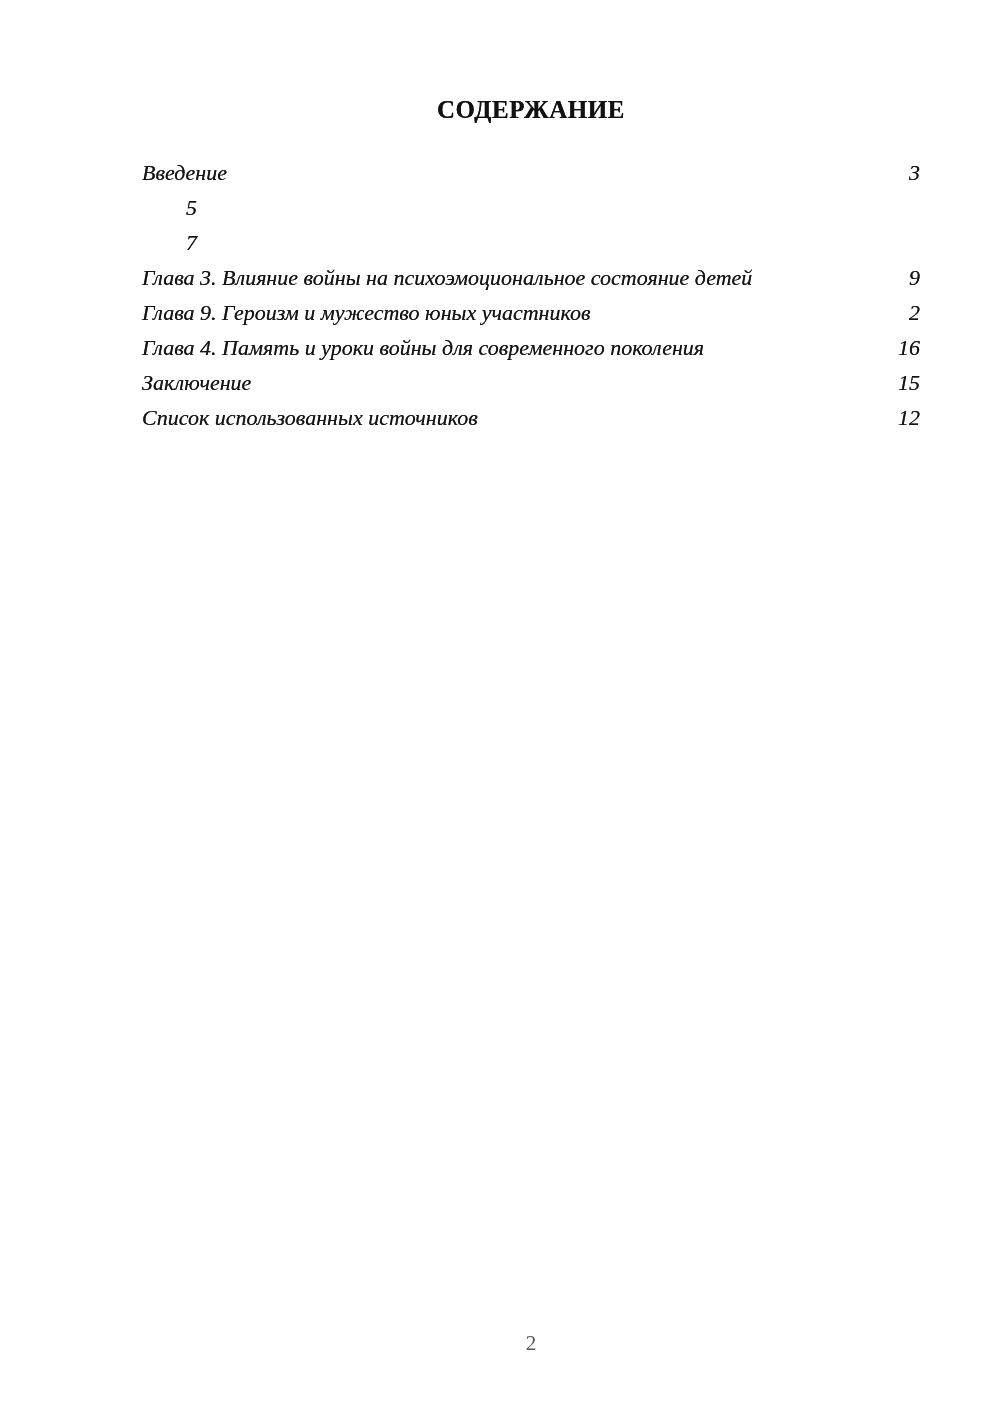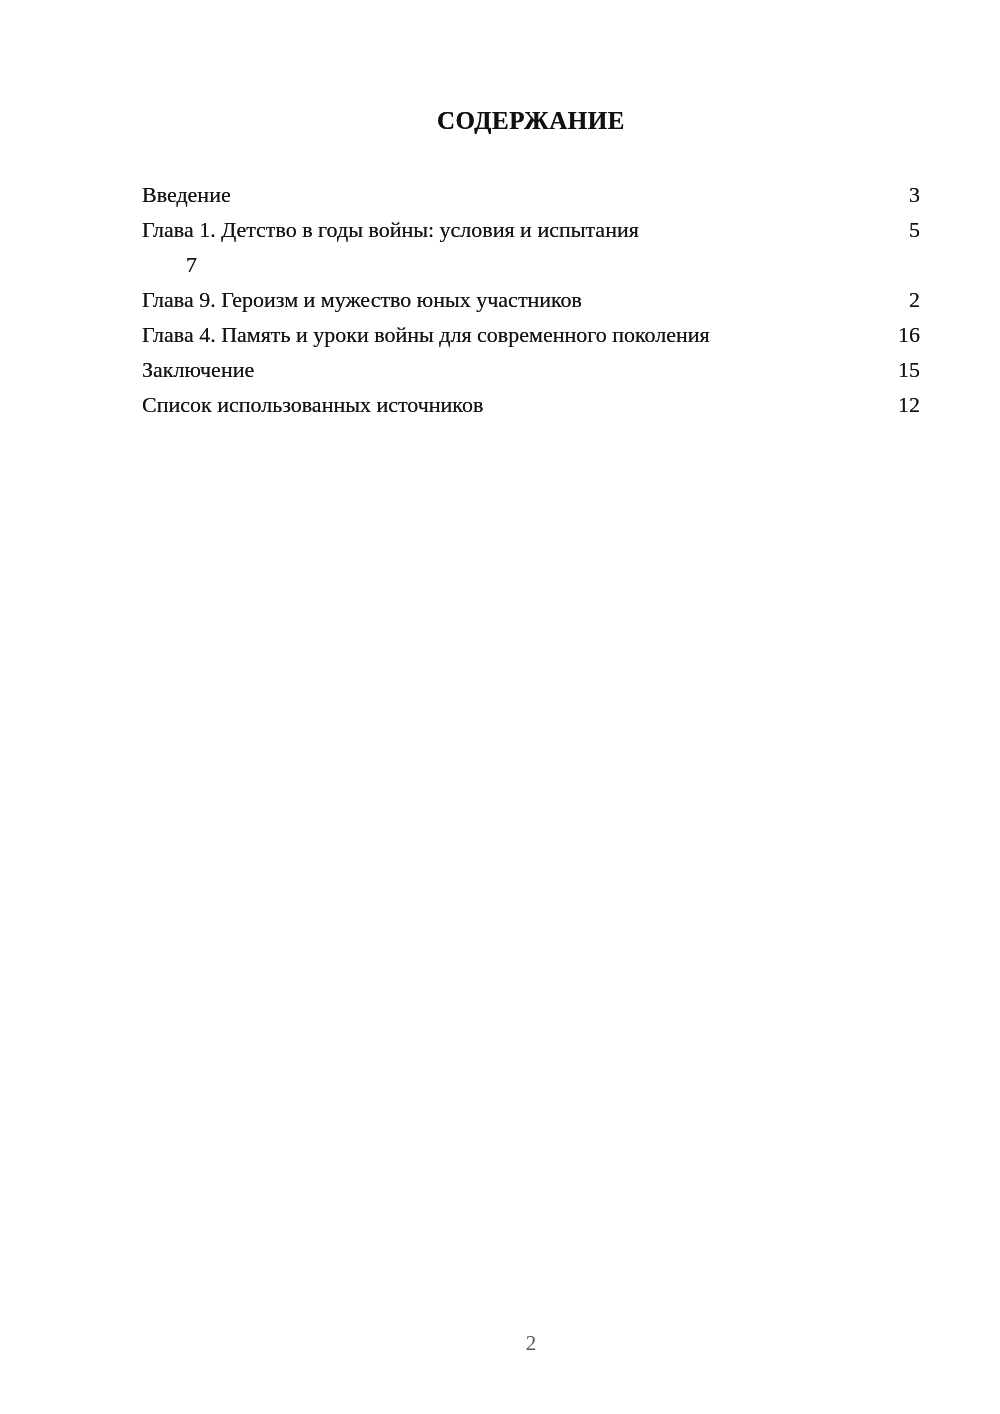--- a/index.html
+++ b/index.html
@@ -26,27 +26,28 @@
     top: 95px;
     width: 778px;
   }
   .doc-title {
     font-size: 25px;
     font-weight: bold;
     line-height: 30px;
     text-align: center;
     letter-spacing: 0.5px;
     color: #111111;
-    margin: 11px;
+    margin: 0;
     text-shadow: 0 0 0.6px rgba(0,0,0,0.85);
   }
   .toc {
-    margin-top: 41px;
+    margin-top: 30px;
     font-size: 22px;
     line-height: 35px;
+    font-style: italic;
   }
   .toc-row {
     display: flex;
     justify-content: space-between;
     align-items: flex-end;
   }
   .toc-label {
     max-width: 685px;
     text-shadow: 0 0 0.5px rgba(0,0,0,0.75);
   }
@@ -73,28 +74,31 @@
   <div class="content">
     <h1 class="doc-title">СОДЕРЖАНИЕ</h1>
 
     <div class="toc">
   <div class="toc-row">
     <div class="toc-label">Введение</div>
     <div class="toc-page">3</div>
   </div>
 
   <div class="toc-row">
-    <div class="toc-label">Глава 1. Детство в годы войны: условия и испытания</div>
     <div class="toc-page">5</div>
   </div>
 
   <div class="toc-row">
     <div class="toc-page">7</div>
   </div>
 
+  <div class="toc-row">
+    <div class="toc-label">Глава 3. Влияние войны на психоэмоциональное состояние детей</div>
+    <div class="toc-page">9</div>
+  </div>
 
   <div class="toc-row">
     <div class="toc-label">Глава 9. Героизм и мужество юных участников</div>
     <div class="toc-page">2</div>
   </div>
 
   <div class="toc-row">
     <div class="toc-label">Глава 4. Память и уроки войны для современного поколения</div>
     <div class="toc-page">16</div>
   </div>

